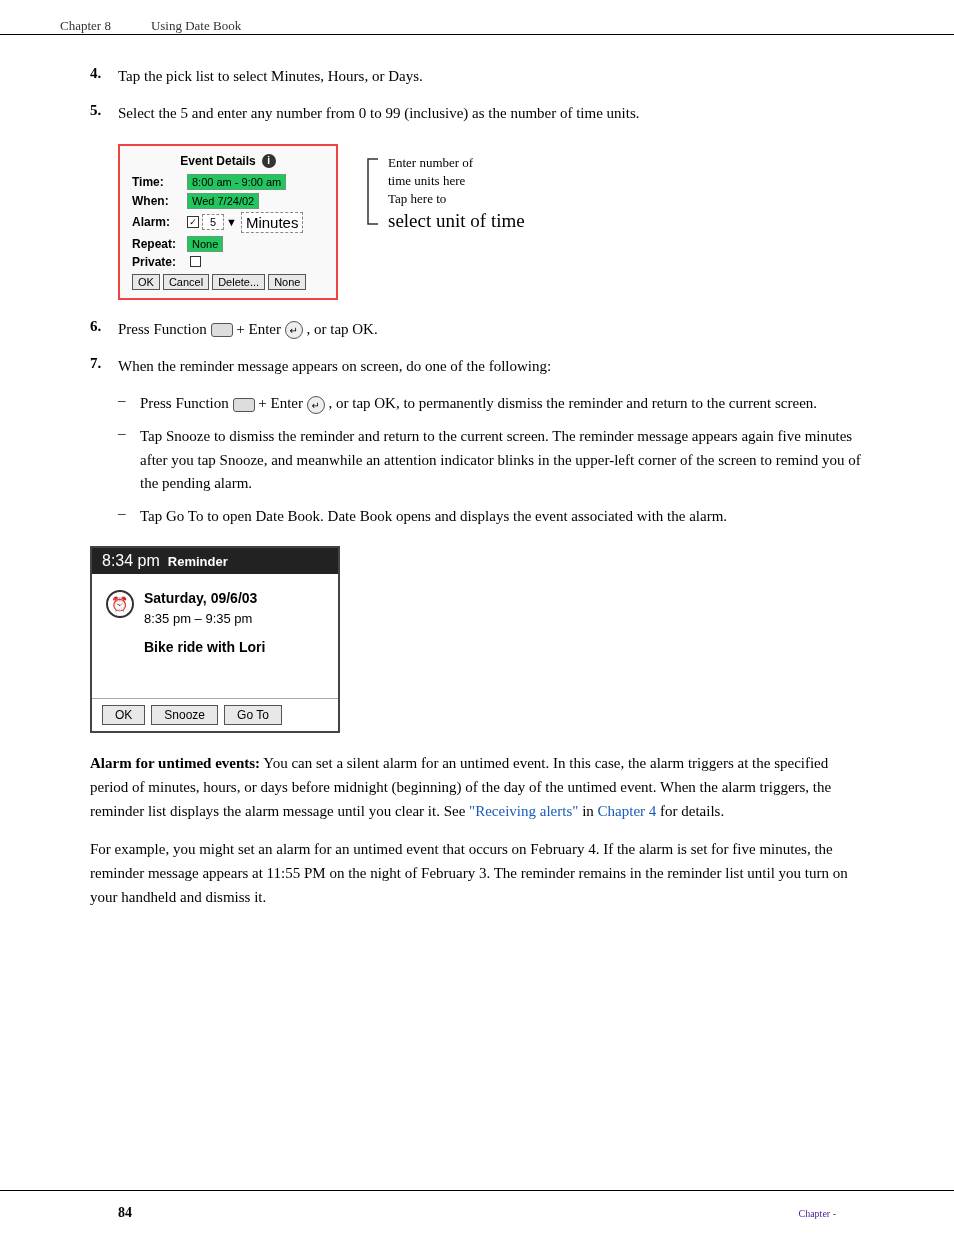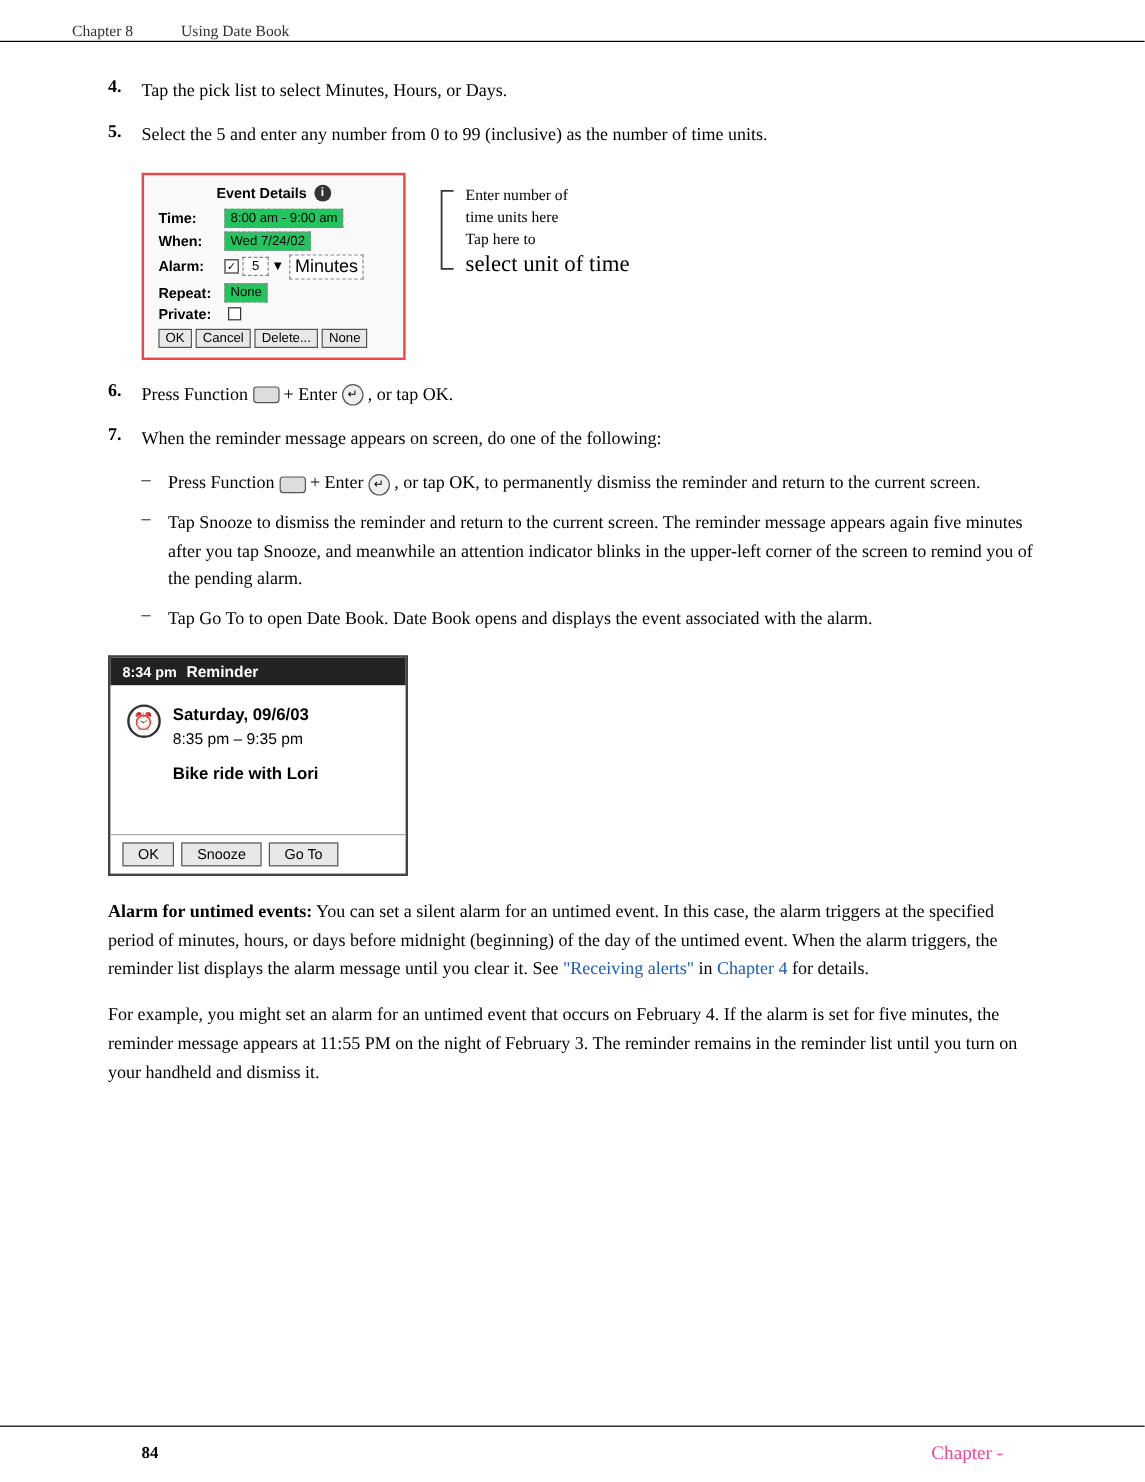--- a/index.html
+++ b/index.html
@@ -191,22 +191,22 @@
       background: #222;
       color: #fff;
       padding: 4px 10px;
       font-size: 13px;
       font-weight: bold;
       display: flex;
       align-items: center;
       gap: 8px;
     }
     .reminder-time {
-      font-weight: bold;
-      font-size: 12px;
+      font-weight: normal;
+      font-size: 16px;
     }
     .reminder-body {
       padding: 14px 14px 10px 14px;
       display: flex;
       align-items: flex-start;
       gap: 10px;
     }
     .clock-icon {
       font-size: 22px;
       margin-top: 2px;
@@ -290,22 +290,22 @@
       border-top: 1px solid #000;
       display: flex;
       align-items: center;
       justify-content: space-between;
     }
     .footer-page {
       font-size: 14px;
       font-weight: bold;
     }
     .footer-chapter {
-      font-size: 16px;
-      color: #ec4899;
+      font-size: 10px;
+      color: #4c1d95;
       margin-left: 40px;
     }
   </style>
 </head>
 <body>
 
 <div class="header">
   <span class="header-chapter">Chapter 8</span>
   <span class="header-chapter">Using Date Book</span>
 </div>

